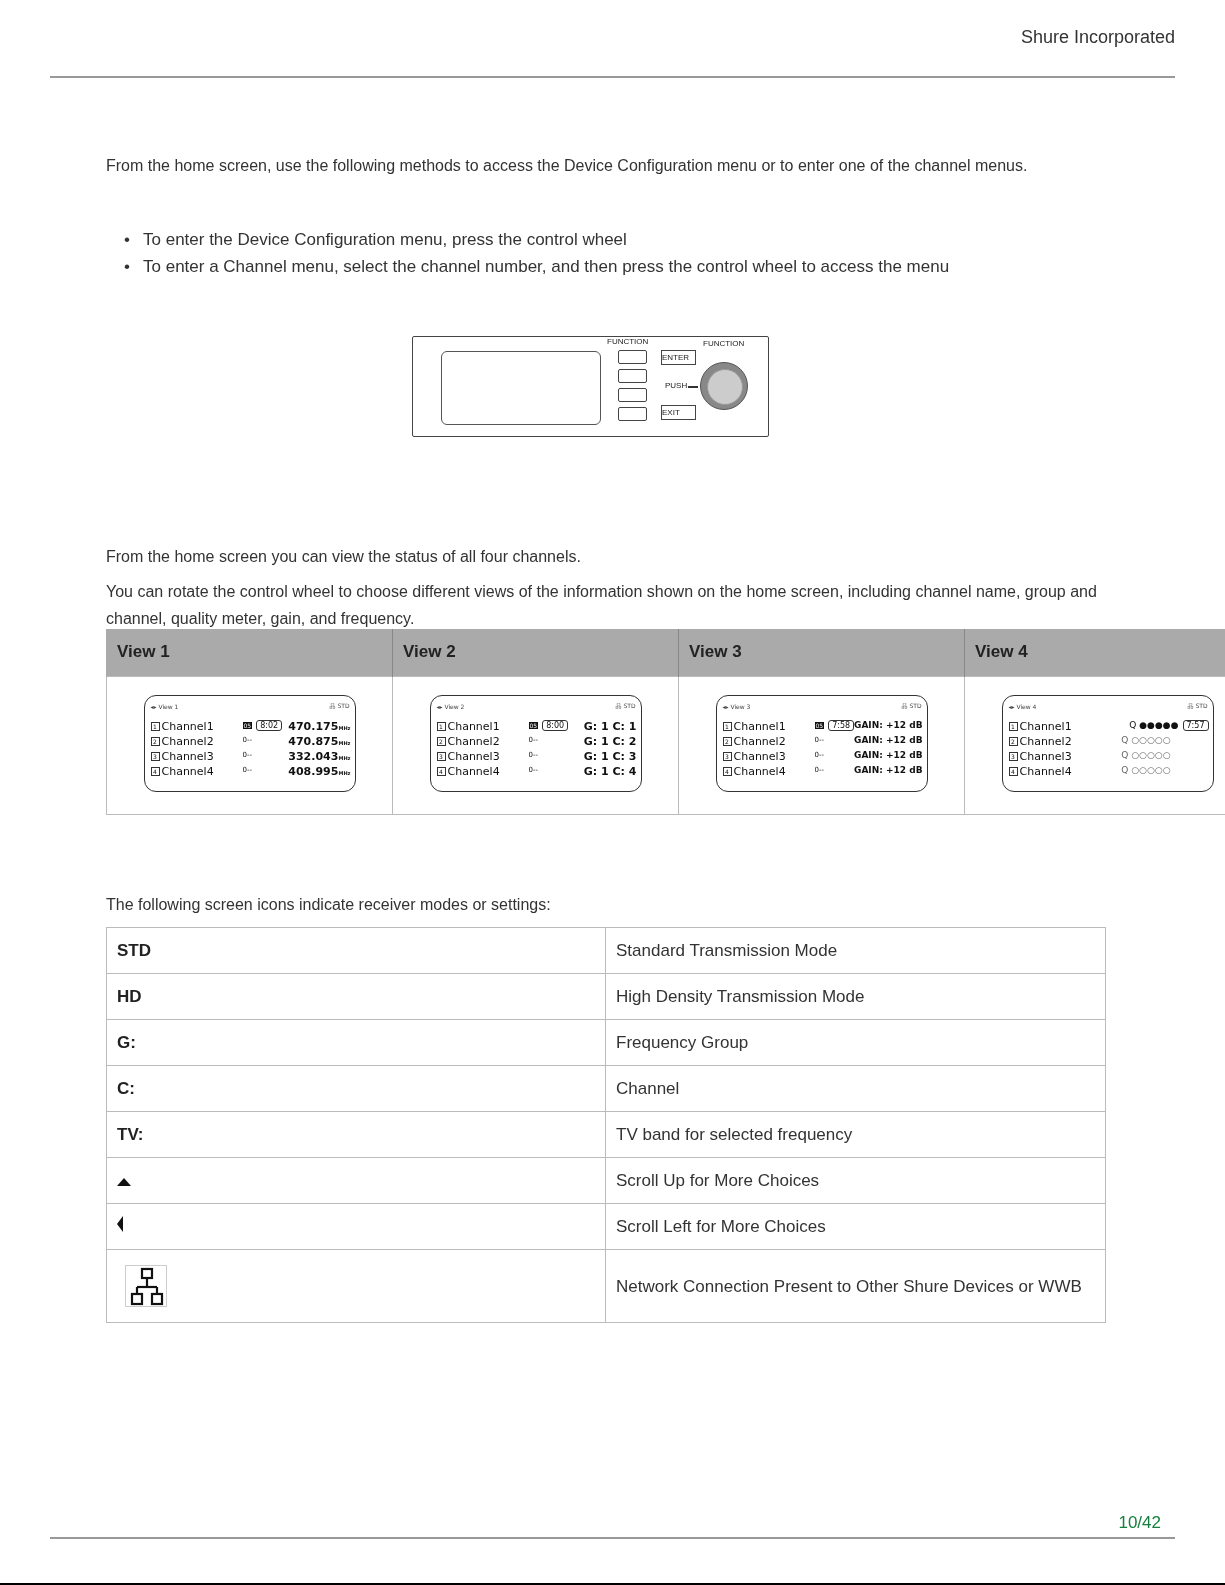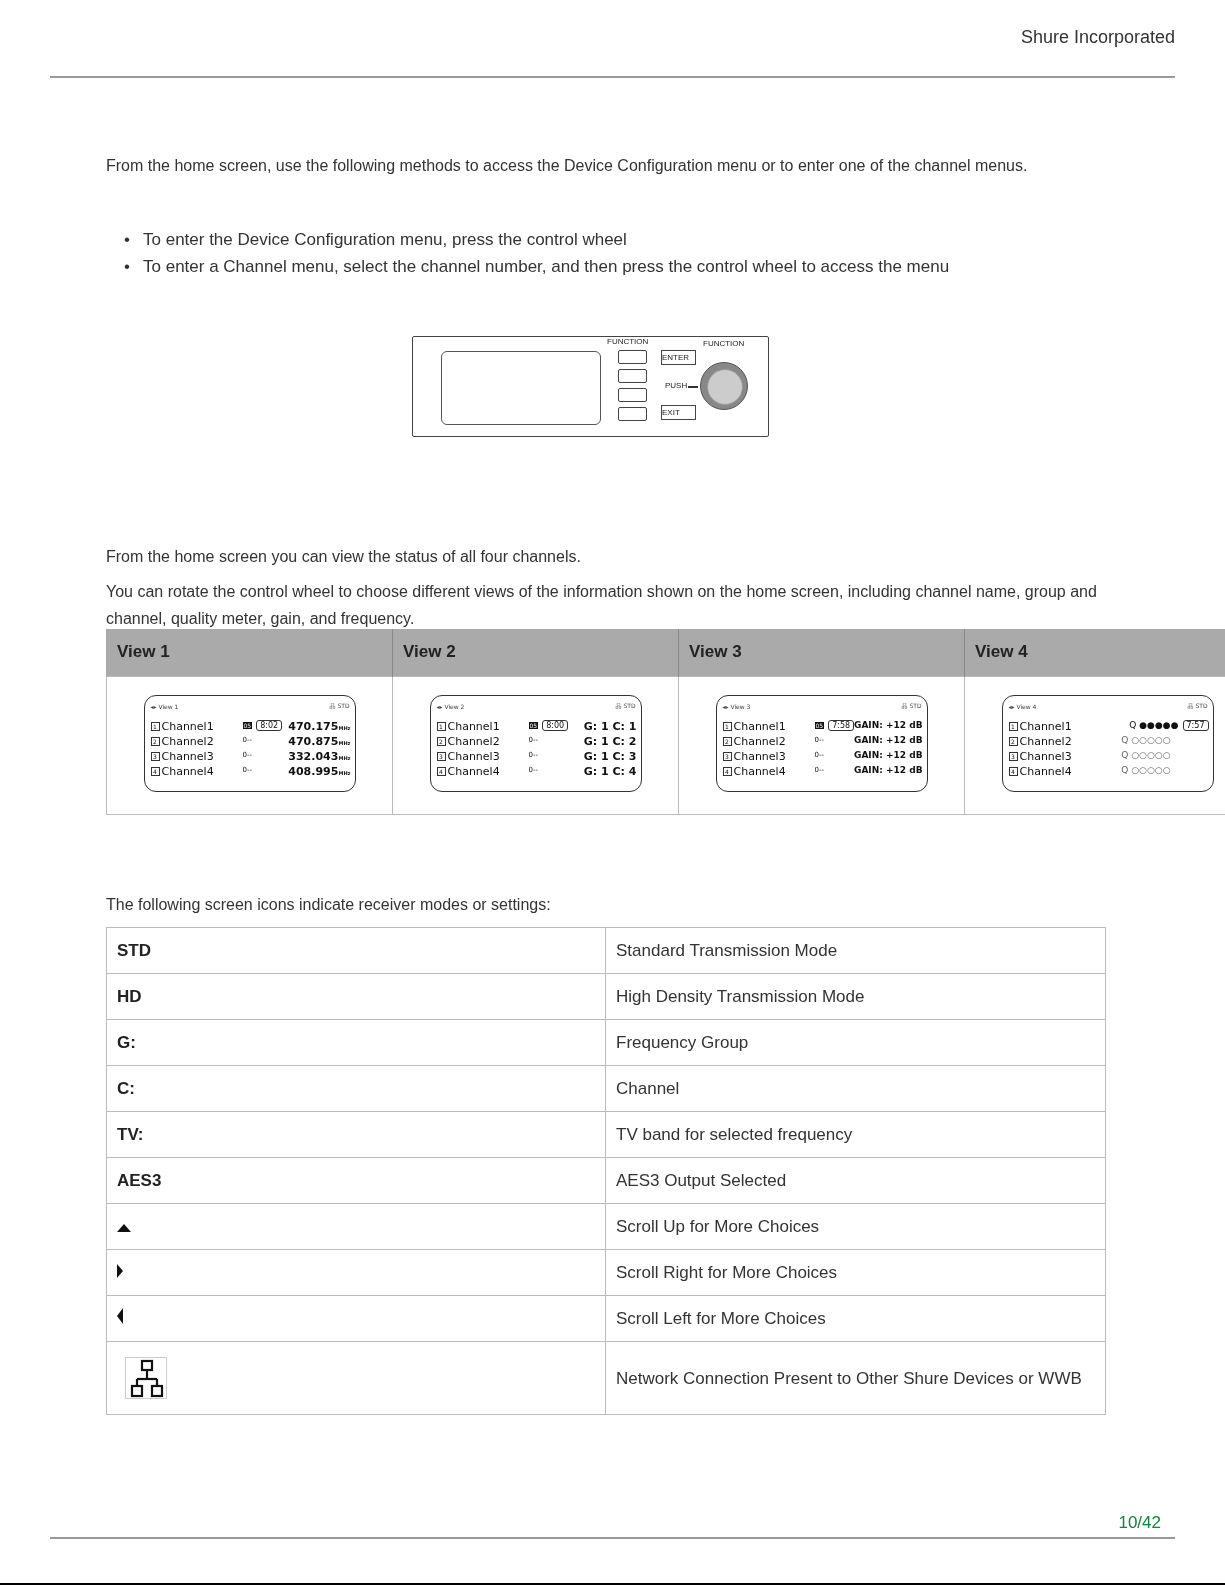--- a/index.html
+++ b/index.html
@@ -145,30 +145,22 @@
       </tr>
   <tr>
         <td class="k">C:</td>
         <td>Channel</td>
       </tr>
   <tr>
         <td class="k">TV:</td>
         <td>TV band for selected frequency</td>
       </tr>
   <tr>
-        <td class="k">AES3</td>
-        <td>AES3 Output Selected</td>
-      </tr>
-  <tr>
         <td class="k"><span class="tri up"></span></td>
         <td>Scroll Up for More Choices</td>
-      </tr>
-  <tr>
-        <td class="k"><span class="tri right"></span></td>
-        <td>Scroll Right for More Choices</td>
       </tr>
   <tr>
         <td class="k"><span class="tri left"></span></td>
         <td>Scroll Left for More Choices</td>
       </tr>
   <tr class="tall">
         <td class="k">
     <span class="netbox">
       <svg width="42" height="42" viewBox="0 0 42 42">
               <g fill="none" stroke="#111" stroke-width="2.2">

